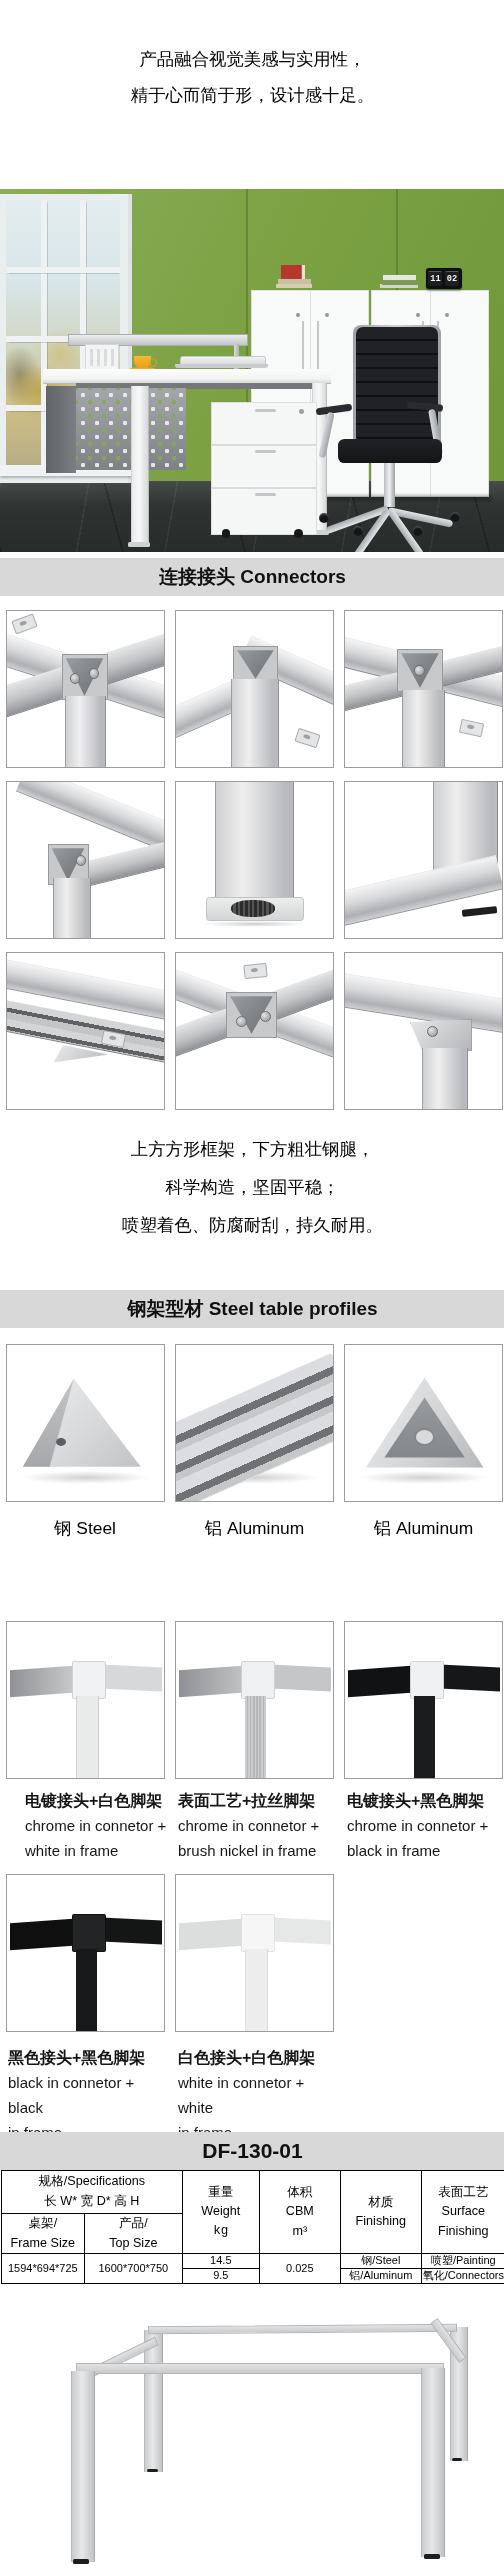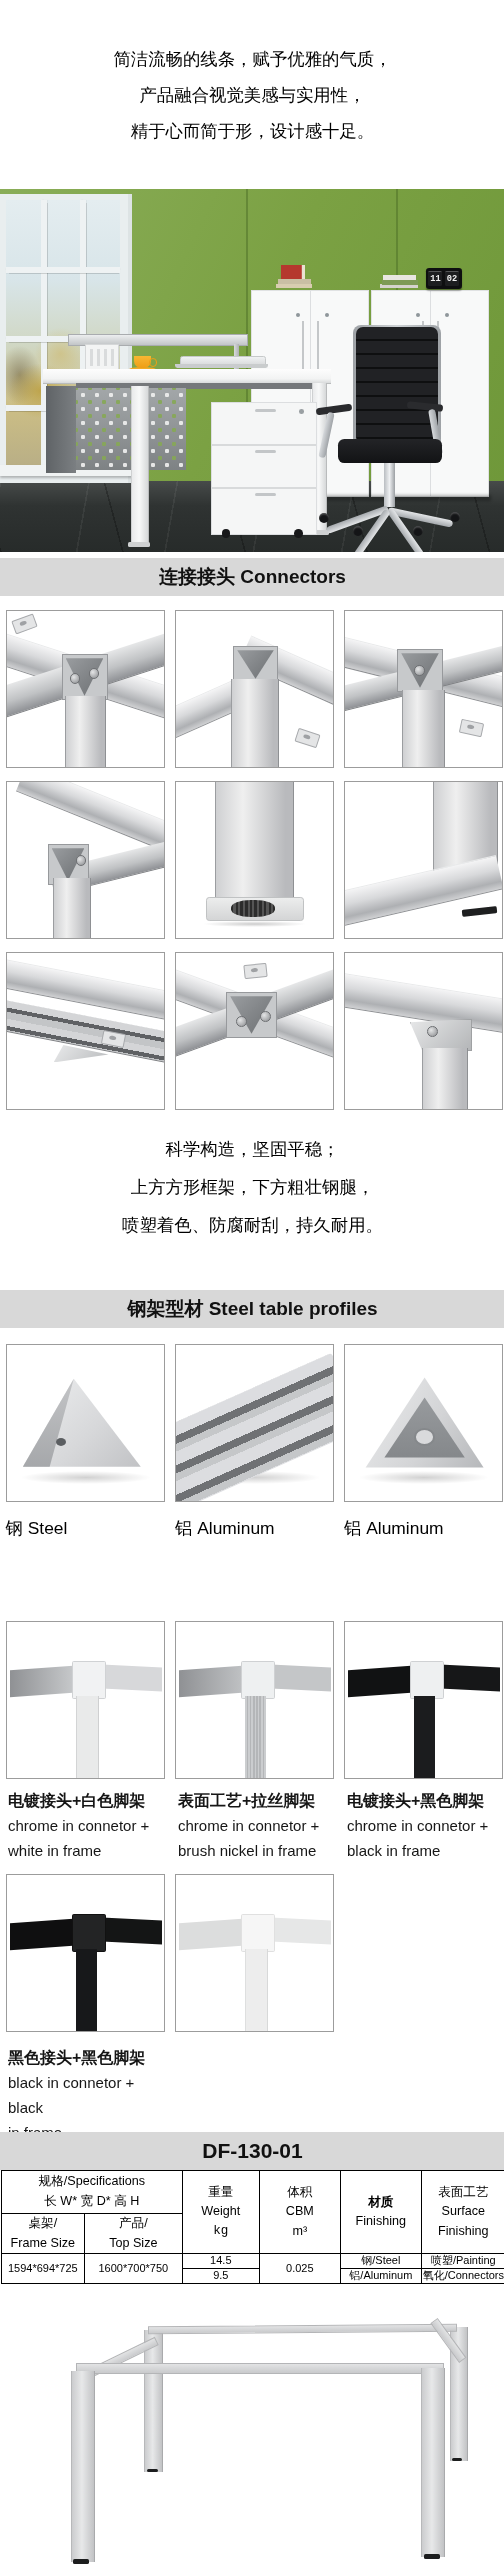--- a/index.html
+++ b/index.html
@@ -19,21 +19,21 @@
   .beam2{position:absolute;background:linear-gradient(180deg,#e6e7e8 0%,#c0c2c4 55%,#8f9195 100%);border-bottom:0.8px solid #7d7f82;}
   .legv{position:absolute;background:linear-gradient(90deg,#cfd0d2 0%,#efefef 35%,#b9babd 90%);border-left:0.8px solid #9b9da0;border-right:0.8px solid #8e9093;}
   .node{position:absolute;background:#c7c9cb;border:0.8px solid #97999c;}
   .nodein{position:absolute;inset:3.2px;background:linear-gradient(135deg,#9a9da0 0%,#7e8184 60%,#6e7174 100%);
           clip-path:polygon(0 0,100% 0,50% 100%);}
   .bolt{position:absolute;width:8.7px;height:8.7px;border-radius:50%;
         background:radial-gradient(circle at 35% 35%,#e4e5e6,#8a8c8f);border:0.8px solid #6f7174;}
   .tab{position:absolute;width:20.5px;height:12px;background:#e4e5e6;border:0.8px solid #a7a9ac;border-radius:1.6px;}
   .tab:after{content:"";position:absolute;left:6.3px;top:3.2px;width:6.3px;height:4px;border-radius:50%;background:#9fa1a4;}
   .foot-rib{position:absolute;background:repeating-linear-gradient(90deg,#2c2c2c 0 2.4px,#555 2.4px 4.7px);border-radius:45%;}
-  .cap{position:absolute;font-size:17.4px;width:159px;text-align:left;}
+  .cap{position:absolute;font-size:17.4px;width:159px;text-align:center;}
   .fcap{position:absolute;width:163px;font-size:15px;line-height:25px;color:#161616;}
   .fcap .zh{display:block;font-size:16px;font-weight:700;}
   
   .spec-table{position:absolute;left:0.8px;top:2170px;border-collapse:collapse;table-layout:fixed;width:503px;}
   .spec-table td{border:0.8px solid #000;text-align:center;vertical-align:middle;padding:0;font-size:12.6px;line-height:1.55;}
   .spec-table .small{font-size:11px;line-height:1.25;}
   .spec-table .hdr{font-weight:500;}
   
   #hero{left:0;top:189px;width:505px;height:363px;overflow:hidden;background:linear-gradient(115deg,#8aad58 0%,#7ba143 48%,#6e9739 100%);}
   .seam{position:absolute;top:0;width:1.6px;height:293px;background:rgba(70,105,35,.45);}
@@ -121,21 +121,20 @@
   .bf-rail{position:absolute;background:linear-gradient(180deg,#e2e3e4,#c9cacc);border:0.8px solid #b4b5b7;box-sizing:border-box;}
   .bf-leg{position:absolute;background:linear-gradient(90deg,#cbccce,#e7e8e9 45%,#c2c3c5);border-left:0.8px solid #b7b8ba;border-right:0.8px solid #a9aaac;}
   .bf-foot{position:absolute;height:4.7px;background:#1c1d1e;border-radius:1.6px;}
 </style>
 </head>
 <body>
 
 <div class="page">
 
   <div class="abs desc" style="top:41px;">
-    <div>简洁流畅的线条，赋予优雅的气质，</div>
     <div>产品融合视觉美感与实用性，</div>
     <div>精于心而简于形，设计感十足。</div>
   </div>
 
   <div class="abs" id="hero">
     <div class="seam" style="left:246px;"></div>
     <div class="seam" style="left:396px;"></div>
     <div class="floor"></div>
     <div class="winframe">
       <div class="panes"></div>
@@ -290,22 +289,22 @@
     <div class="tab" style="left:68px;top:11px;transform:rotate(-6deg);"></div>
   </div>
   <div class="pbox" style="left:344px;top:952px;">
     <div class="beam" style="left:-28px;top:33px;width:213px;height:32px;transform:rotate(9deg);"></div>
     <div style="position:absolute;left:65px;top:66px;width:60px;height:30px;background:linear-gradient(135deg,#e6e7e8,#b4b6b8);clip-path:polygon(0 10%,100% 0,100% 100%,20% 100%);border:0.8px solid #9fa1a3;"></div>
     <div class="bolt" style="left:82px;top:73px;"></div>
     <div class="legv" style="left:77px;top:95px;width:44px;height:62px;"></div>
   </div>
 
   <div class="abs desc" style="top:1130px;line-height:38px;">
+    <div>上方方形框架，下方粗壮钢腿，</div>
     <div>科学构造，坚固平稳；</div>
-    <div>上方方形框架，下方粗壮钢腿，</div>
     <div>喷塑着色、防腐耐刮，持久耐用。</div>
   </div>
 
   <div class="abs banner" style="top:1290px;">
     <span>钢架型材 Steel table profiles</span>
   </div>
 
   <div class="pbox" style="left:5.5px;top:1344px;">
     <div class="prism-shadow"></div>
       <div class="tri1"></div>
@@ -338,21 +337,21 @@
     <div class="fc-beamR" style="background:#c4c6c8;"></div>
     <div class="fc-conn" style="background:#eef0f1;border:0.8px solid #cfd1d3;"></div>
     <div class="fc-leg" style="background:repeating-linear-gradient(90deg,#cbcdcf 0 1.6px,#b4b6b8 1.6px 3.2px);"></div>
   </div>
   <div class="pbox" style="left:344px;top:1621px;">
     <div class="fc-beamL" style="background:#111213;"></div>
     <div class="fc-beamR" style="background:#161718;"></div>
     <div class="fc-conn" style="background:#eef0f1;border:0.8px solid #cfd1d3;"></div>
     <div class="fc-leg" style="background:#1b1c1e;"></div>
   </div>
-  <div class="fcap" style="left:8px;top:1788px;">
+  <div class="fcap" style="left:25px;top:1788px;">
     <span class="zh">电镀接头+白色脚架</span>
     <span style="display:block;">chrome in connetor +</span>
     <span style="display:block;">white in frame</span>
   </div>
   <div class="fcap" style="left:178px;top:1788px;">
     <span class="zh">表面工艺+拉丝脚架</span>
     <span style="display:block;">chrome in connetor +</span>
     <span style="display:block;">brush nickel in frame</span>
   </div>
   <div class="fcap" style="left:347px;top:1788px;">
@@ -369,20 +368,25 @@
   </div>
   <div class="pbox" style="left:175px;top:1874px;">
     <div class="fc-beamL" style="background:#dcdddd;"></div>
     <div class="fc-beamR" style="background:#e6e7e7;"></div>
     <div class="fc-conn" style="background:#f6f6f6;border:0.8px solid #e0e0e0;"></div>
     <div class="fc-leg" style="background:#ededed;border-left:0.8px solid #dedfdf;border-right:0.8px solid #d8d9d9;"></div>
   </div>
   <div class="fcap" style="left:8px;top:2045px;">
     <span class="zh">黑色接头+黑色脚架</span>
     <span style="display:block;">black in connetor + black</span>
+    <span style="display:block;">in frame</span>
+  </div>
+  <div class="fcap" style="left:178px;top:2045px;">
+    <span class="zh">白色接头+白色脚架</span>
+    <span style="display:block;">white in connetor + white</span>
     <span style="display:block;">in frame</span>
   </div>
 
   <div class="abs banner" style="top:2132px;font-size:21px;">
     <span>DF-130-01</span>
   </div>
 
   <table class="spec-table">
     <colgroup>
       <col style="width:83px;">
@@ -402,21 +406,21 @@
         <span style="display:block;">重量</span>
         <span style="display:block;">Weight</span>
         <span style="display:block;font-family:Liberation Mono, monospace;">kg</span>
       </td>
       <td rowspan="2" class="hdr">
         <span style="display:block;">体积</span>
         <span style="display:block;">CBM</span>
         <span style="display:block;">m³</span>
       </td>
       <td rowspan="2" class="hdr">
-        <span style="display:block;font-weight:bold;">材质</span>
+        <span style="display:block;">材质</span>
         <span style="display:block;">Finishing</span>
       </td>
       <td rowspan="2" class="hdr">
         <span style="display:block;">表面工艺</span>
         <span style="display:block;">Surface</span>
         <span style="display:block;">Finishing</span>
       </td>
     </tr>
     <tr style="height:39px;">
       <td class="hdr">

